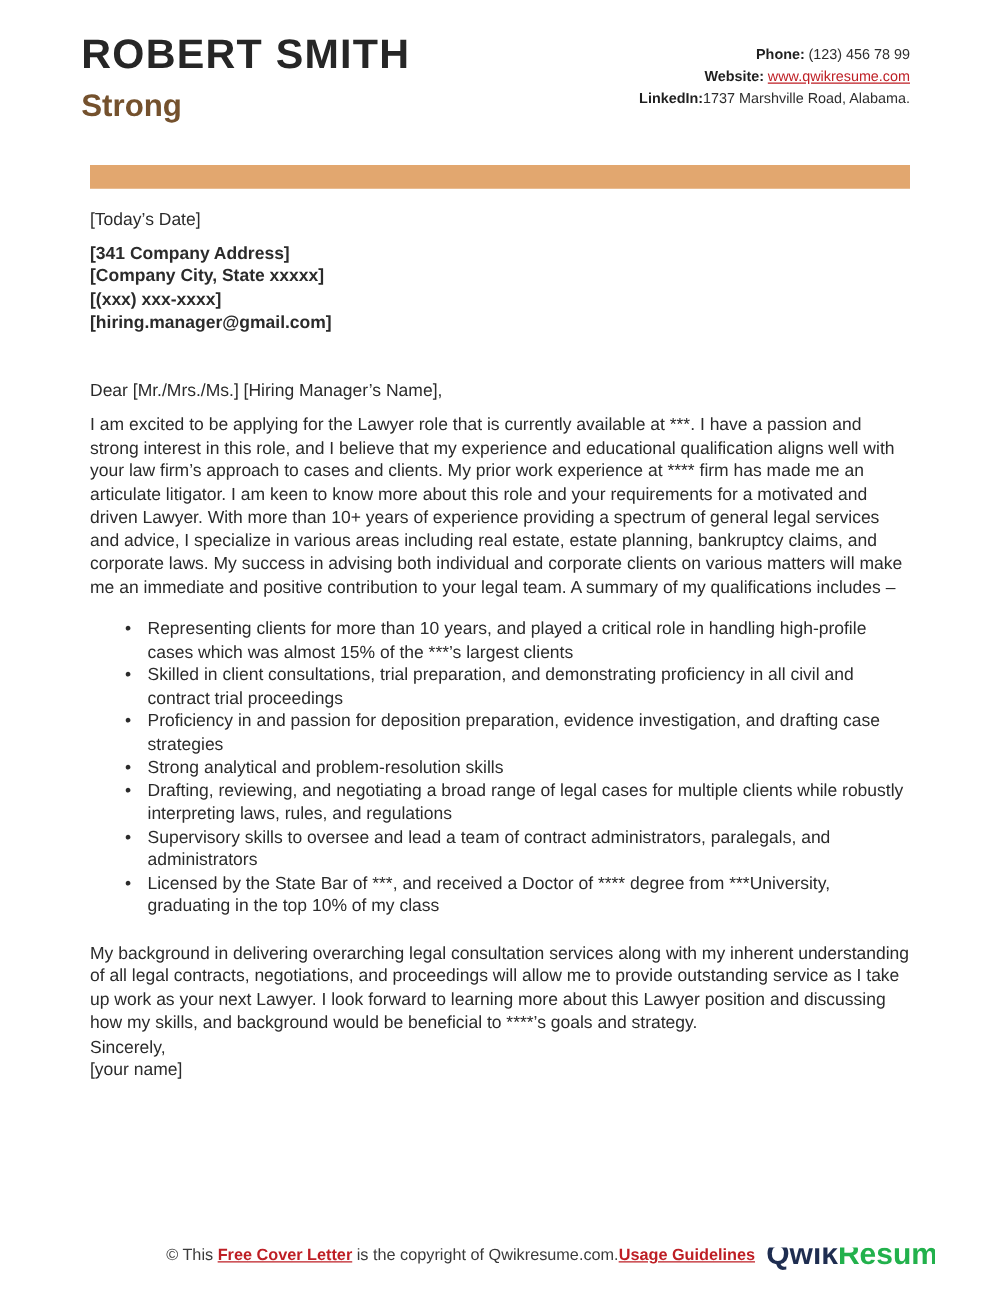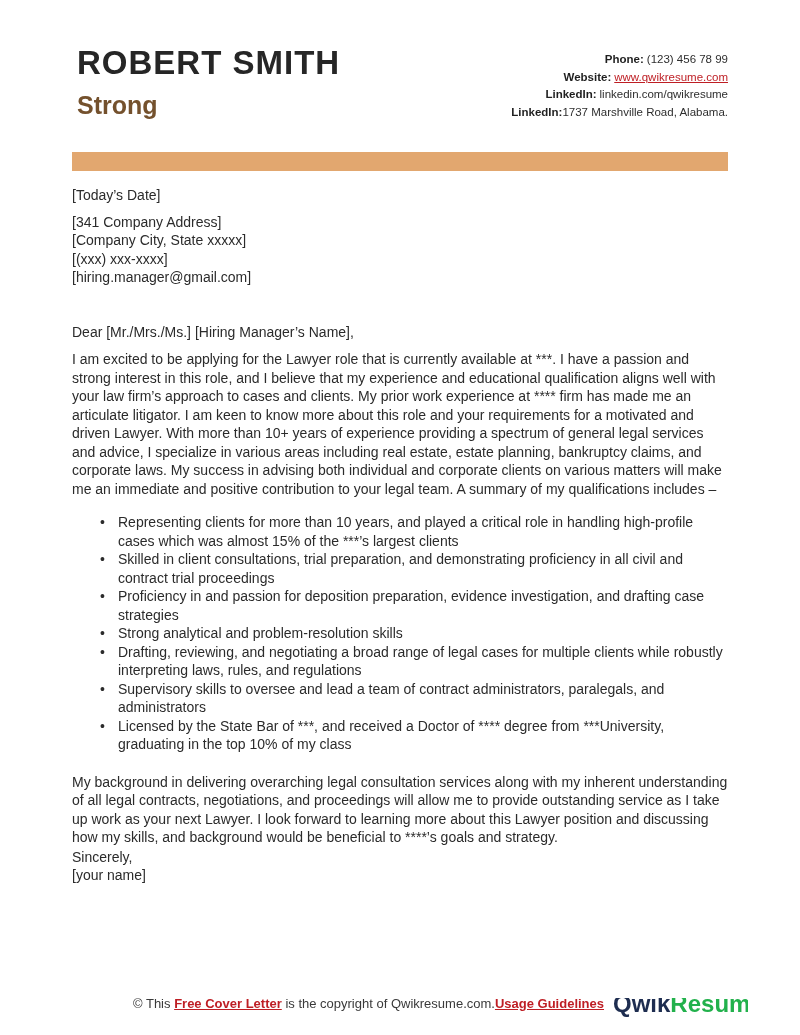--- a/index.html
+++ b/index.html
@@ -1,35 +1,35 @@
 <!DOCTYPE html>
 <html style="--accent-bar: #E2A76F; --title-brown: #74512D; --link-red: #BE1E24; --logo-navy: #1E2D50; --logo-green: #22B14C;"><head>
 <meta charset="utf-8">
 <style>
   html,body{margin:0;padding:0;background:#ffffff;}
   body{width:800px;height:1035px;font-family:"Liberation Sans","DejaVu Sans",sans-serif;color:#2b2b2b;}
   .page{position:relative;width:800px;height:1035px;background:#fff;overflow:hidden;}
 
   
-  .header{display:flex;justify-content:space-between;align-items:flex-end;padding:44px 72px 0 65px;margin-left:12px;}
+  .header{display:flex;justify-content:space-between;align-items:center;padding:24px 72px 0 65px;}
   .name{font-size:33px;font-weight:bold;letter-spacing:1px;color:#262626;line-height:38px;}
   .job-title{font-size:25px;font-weight:bold;color:var(--title-brown);line-height:31px;margin-top:8px;}
   .contact{text-align:right;font-size:11.5px;line-height:17.5px;color:#2e2e2e;}
   .contact .lbl{font-weight:bold;color:#1f1f1f;}
   .contact .val{margin-left:3px;}
   .contact-row.address .val{margin-left:0;}
   .contact .link{color:var(--link-red);text-decoration:underline;cursor:pointer;}
 
   
   .accent-bar{height:19px;margin:31px 72px 0 72px;background:var(--accent-bar);}
 
   
   .letter{padding:0 72px;font-size:14px;line-height:18.5px;}
   .date{margin-top:15px;}
-  .recipient{margin-top:8px;}
+  .recipient{margin-top:8px;font-weight:bold;}
   .salutation{margin-top:36px;}
   .paragraph{margin-top:9px;}
   ul.bullets{margin:15px 0 0 28px;padding:0;list-style:none;}
   ul.bullets li{position:relative;padding-left:18px;}
   ul.bullets li::before{content:"\2022";position:absolute;left:0;top:0;}
   .closing{margin-top:19px;}
   .signoff{margin-top:1px;}
 
   
   .footer{position:absolute;left:0;right:0;bottom:0;height:50px;}
@@ -49,23 +49,20 @@
     <div>
       <div class="name">ROBERT SMITH</div>
       <div class="job-title">Strong</div>
     </div>
     <div class="contact">
       <div class="contact-row">
         <span class="lbl">Phone:</span><span class="val">(123) 456 78 99</span>
       </div>
       <div class="contact-row">
         <span class="lbl">Website:</span><span class="val link">www.qwikresume.com</span>
-      </div>
-      <div class="contact-row">
-        <span class="lbl">LinkedIn:</span><span class="val">linkedin.com/qwikresume</span>
       </div>
       <div class="contact-row address">
         <span class="lbl">LinkedIn:</span><span class="val">1737 Marshville Road, Alabama.</span>
       </div>
     </div>
   </div>
 
   <div class="accent-bar"></div>
 
   <div class="letter">

